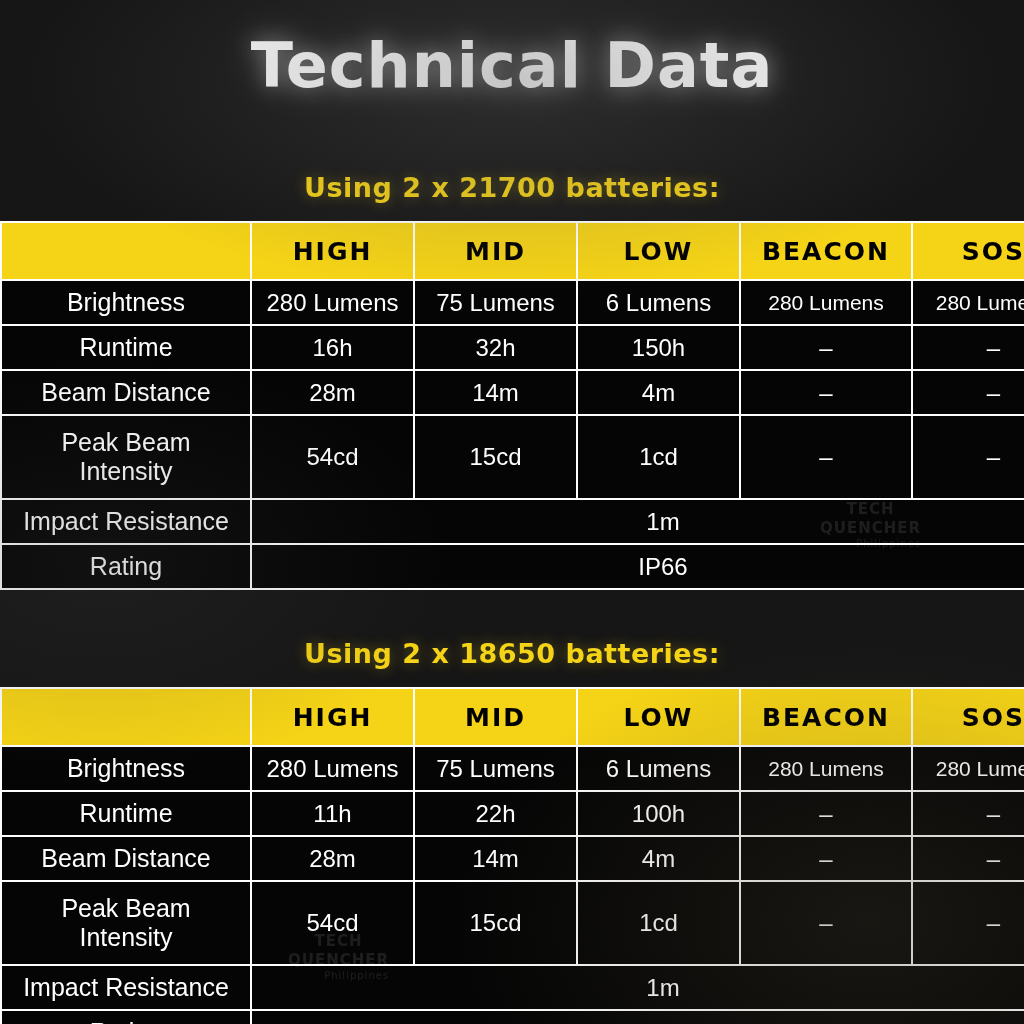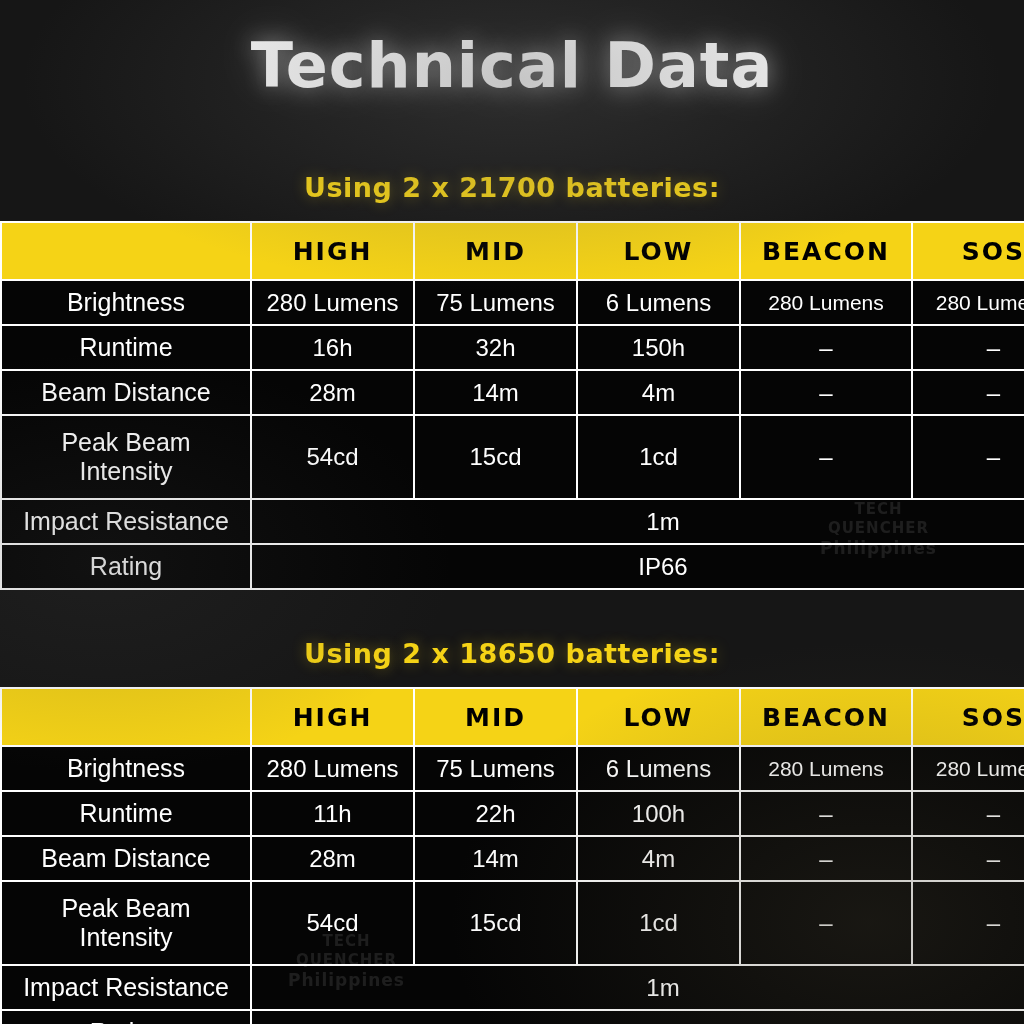--- a/index.html
+++ b/index.html
@@ -112,21 +112,21 @@
     font-family: "DejaVu Sans", sans-serif;
     font-weight: bold;
     font-size: 15px;
     line-height: 1.25;
     text-align: center;
     pointer-events: none;
     letter-spacing: 1px;
   }
   .wm-1 { left: 820px; top: 500px; }
   .wm-2 { left: 288px; top: 932px; }
-  .wm .wm-sub { font-size: 17px; font-weight: bold; text-align: right; }
+  .wm .wm-sub { font-size: 10px; font-weight: normal; text-align: right; }
 </style>
 </head>
 <body>
 
 <div class="page">
   <div class="bg-glow"></div>
 
   <div class="title">Technical Data</div>
 
   <div class="section-head section-1-head">Using 2 x 21700 batteries:</div>

